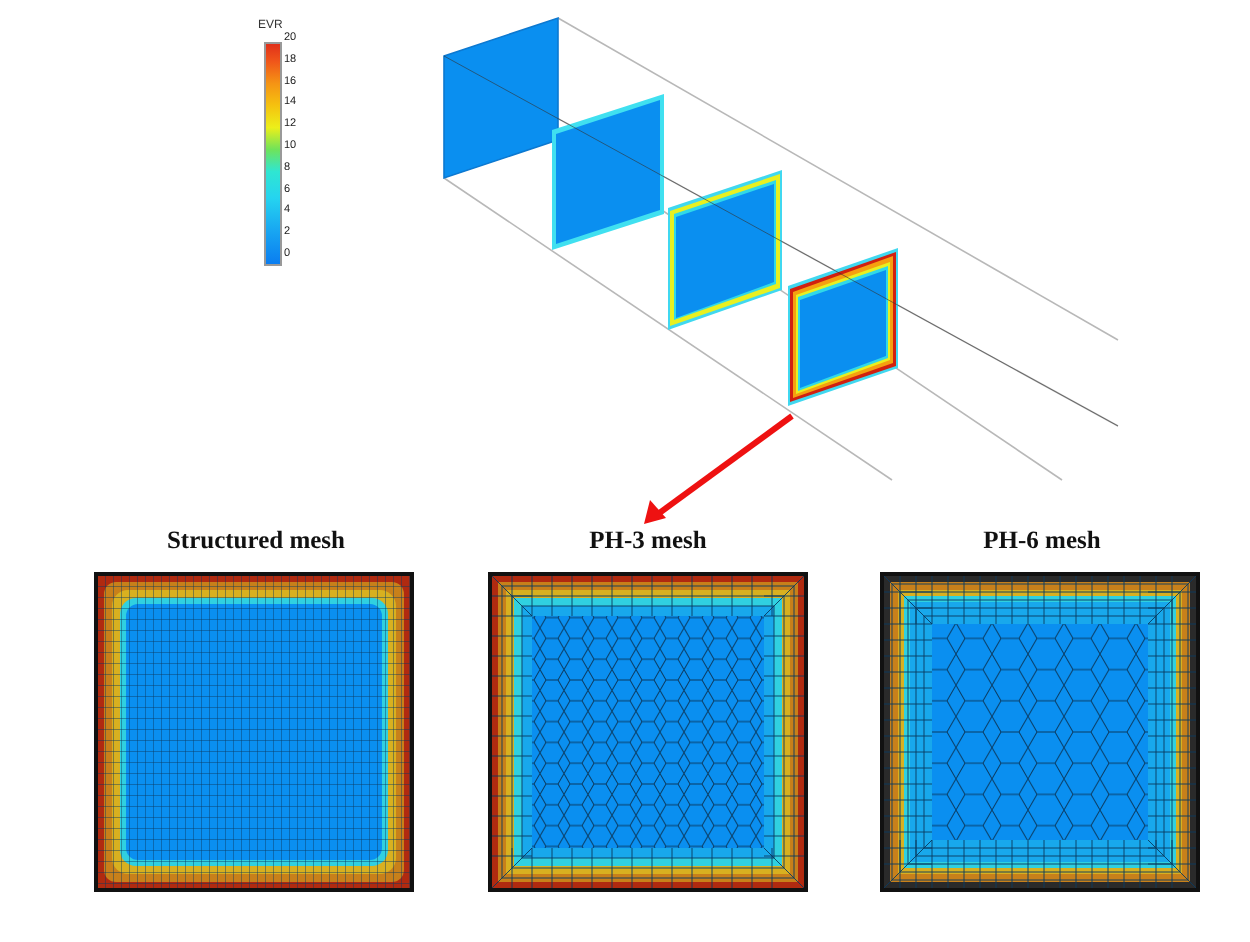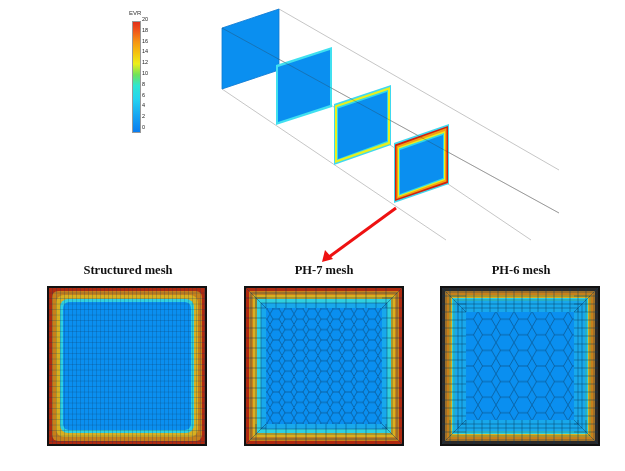--- a/index.html
+++ b/index.html
@@ -72,21 +72,21 @@
 
     <line x1="211" y1="28" x2="548" y2="213" stroke="#333" stroke-width="0.5" opacity="0.6"></line>
 
     <g>
       <line x1="385" y1="208" x2="318" y2="257" stroke="#ee1111" stroke-width="3"></line>
       <polygon points="311,262 314,250 322,259" fill="#ee1111"></polygon>
     </g>
   </svg>
 
   <div class="mesh-title" style="left:27px;top:263px">Structured mesh</div>
-  <div class="mesh-title" style="left:223px;top:263px">PH-7 mesh</div>
+  <div class="mesh-title" style="left:223px;top:263px">PH-3 mesh</div>
   <div class="mesh-title" style="left:420px;top:263px">PH-6 mesh</div>
 
   <div class="mesh-box" style="left:36px;top:286px">
     <svg width="156" height="156" viewBox="0 0 156 156">
       <defs>
         <pattern id="grid1" width="4" height="5.5" patternUnits="userSpaceOnUse">
           <path d="M4 0 V5.5 M0 5.5 H4" stroke="#0a3a60" stroke-width="0.45" fill="none"></path>
         </pattern>
       </defs>
       <rect x="0" y="0" width="156" height="156" fill="#b02a10"></rect>

